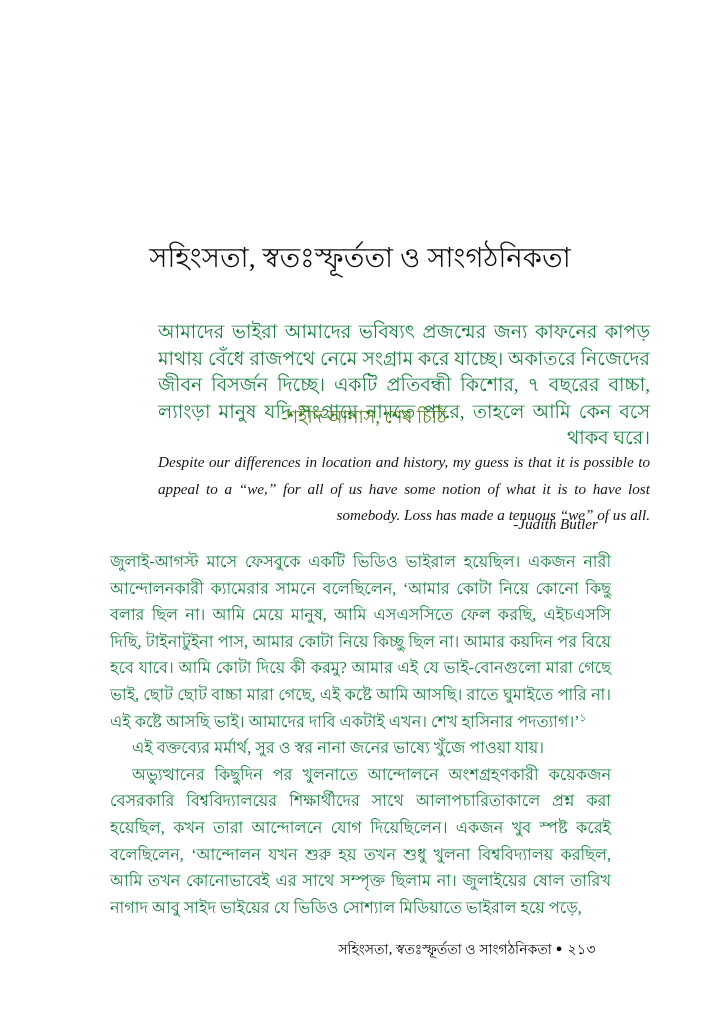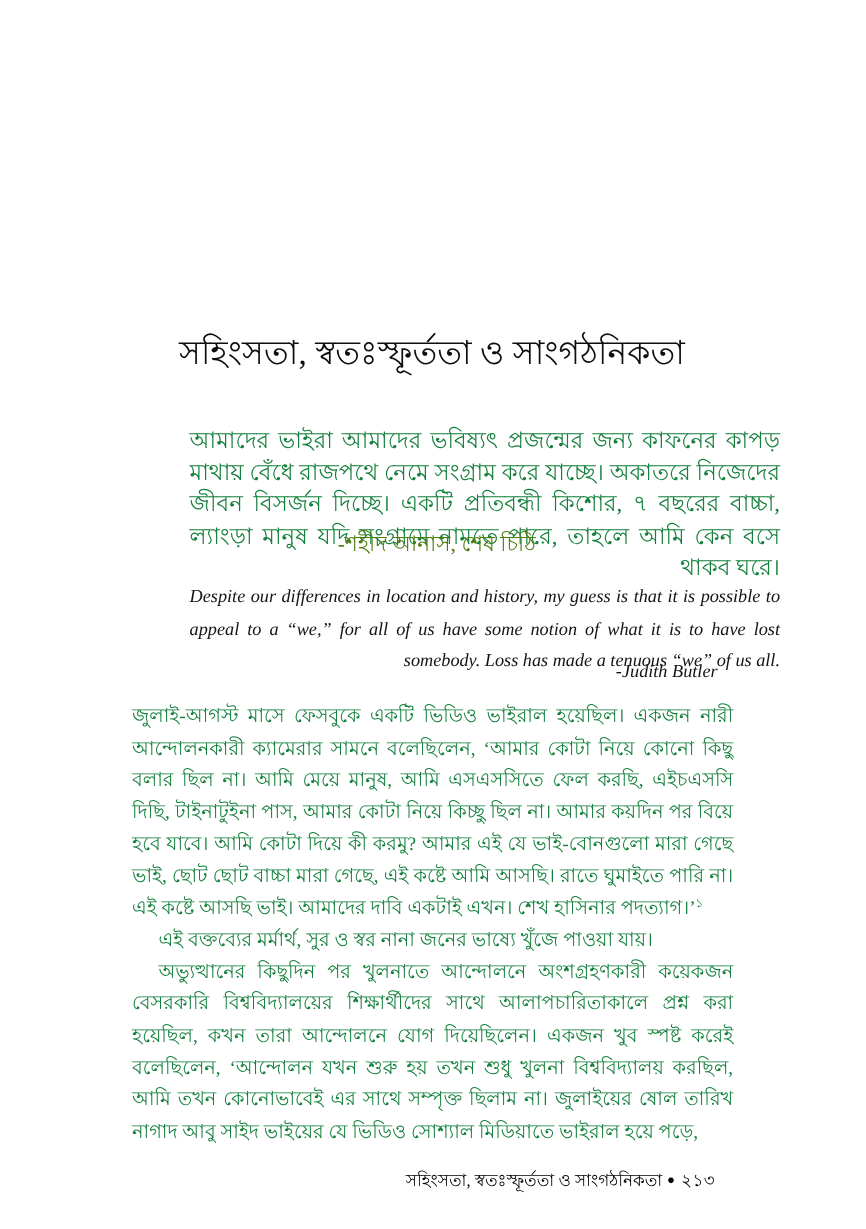--- a/index.html
+++ b/index.html
@@ -15,21 +15,20 @@
     overflow: hidden;
     font-family: "Liberation Serif", "DejaVu Serif", serif;
     color: #111111;
     -webkit-font-smoothing: antialiased;
   }
 
   .page {
     position: absolute;
     inset: 0;
     background: #ffffff;
-    margin-top: 36px;
   }
 
   
   .chapter-title {
     position: absolute;
     left: 110px;
     top: 222px;
     width: 500px;
     text-align: center;
     font-family: "Liberation Serif", "DejaVu Serif", serif;

